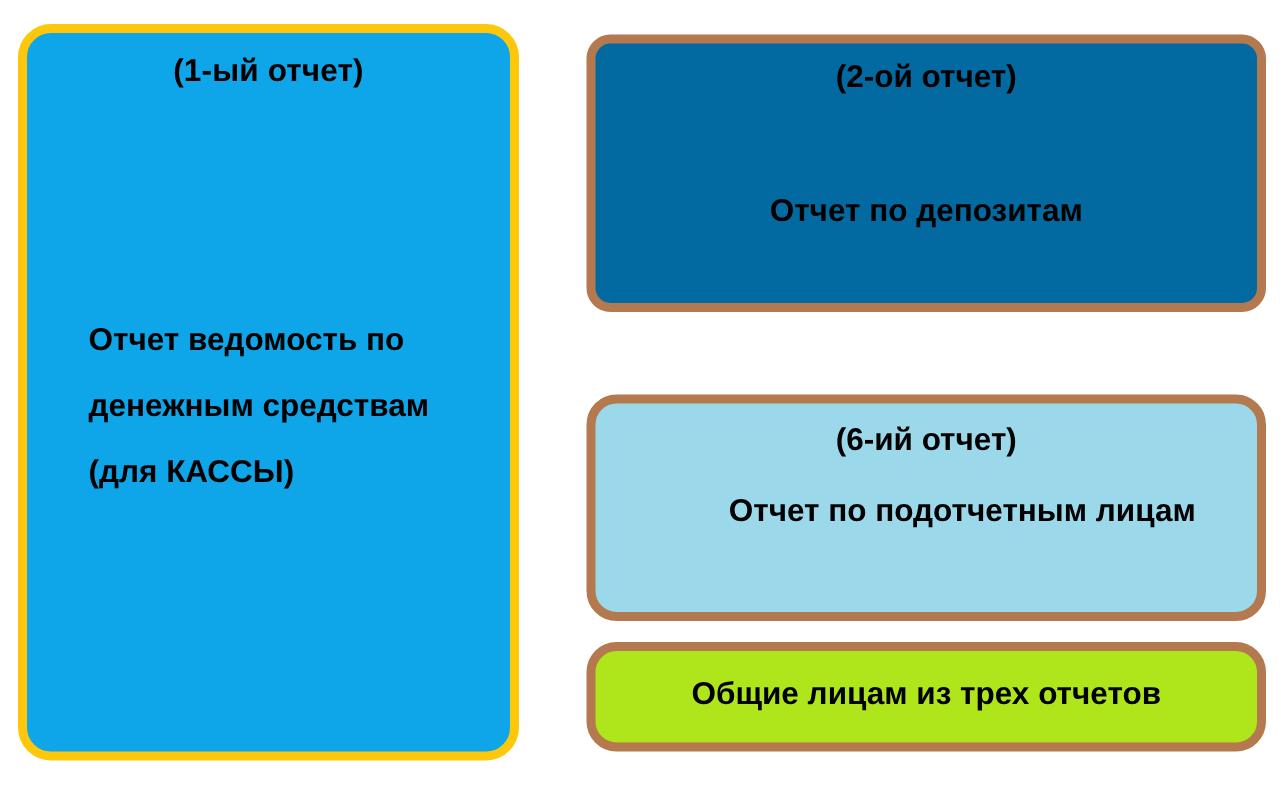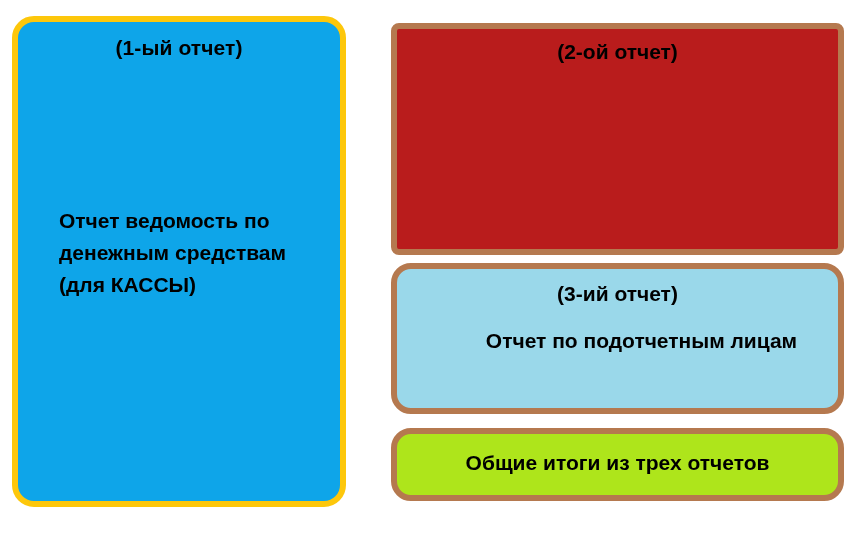--- a/index.html
+++ b/index.html
@@ -55,33 +55,33 @@
     top: 14px;
     font-size: 21px;
     letter-spacing: 0.1px;
   }
   #card-report-1 .card-body {
     position: absolute;
     left: 41px;
     right: 14px;
     top: 183px;
     font-size: 21px;
-    line-height: 32px;
+    line-height: 44px;
     text-align: left;
   }
 
   
   #card-report-2 {
     left: 391px;
     top: 23px;
     width: 453px;
-    height: 232px;
-    background: #b91c1c;
+    height: 185px;
+    background: #0369a1;
     border: 6px solid #b5794f;
-    border-radius: 8px;
+    border-radius: 16px;
   }
   #card-report-2 .card-title {
     position: absolute;
     left: 0;
     right: 0;
     top: 11px;
     font-size: 21px;
   }
   #card-report-2 .card-body {
     position: absolute;
@@ -143,24 +143,25 @@
 
 <div id="canvas">
 
   <div class="card" id="card-report-1">
     <div class="card-title">(1-ый отчет)</div>
     <div class="card-body">Отчет ведомость по денежным средствам (для КАССЫ)</div>
   </div>
 
   <div class="card" id="card-report-2">
     <div class="card-title">(2-ой отчет)</div>
+    <div class="card-body">Отчет по депозитам</div>
   </div>
 
   <div class="card" id="card-report-3">
-    <div class="card-title">(3-ий отчет)</div>
+    <div class="card-title">(6-ий отчет)</div>
     <div class="card-body">Отчет по подотчетным лицам</div>
   </div>
 
   <div class="card" id="card-totals">
-    <div class="card-body">Общие итоги из трех отчетов</div>
+    <div class="card-body">Общие лицам из трех отчетов</div>
   </div>
 
 </div>
 
 </body></html>

